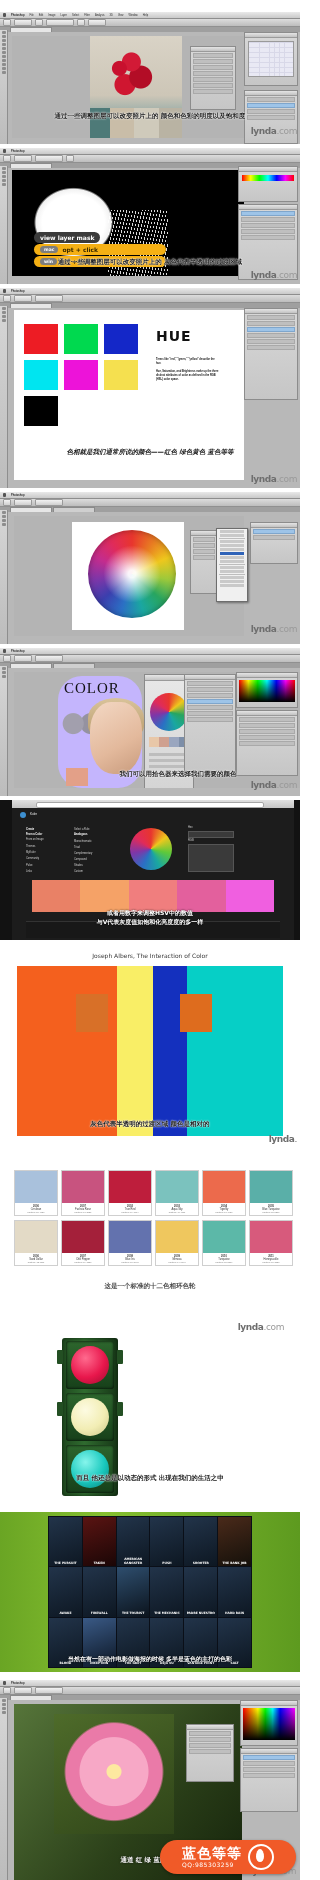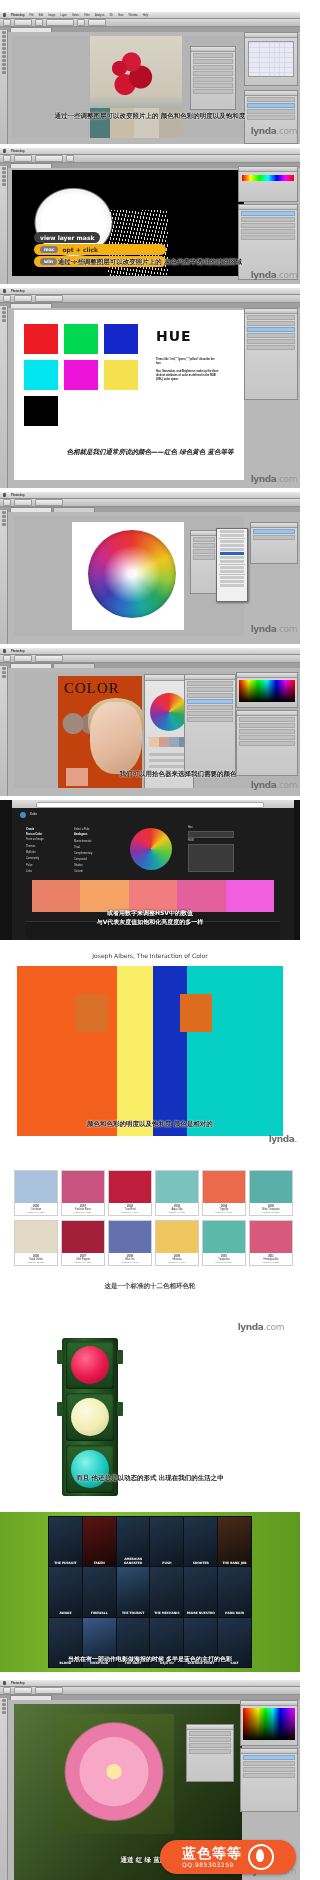--- a/index.html
+++ b/index.html
@@ -89,21 +89,21 @@
        conic-gradient(#e8352e,#e87a22,#eec71d,#9ec93a,#28a55f,#1aa7a1,#2b6fc4,#3b3fae,#7e36a8,#c32c8e,#e02b5a,#e8352e);
      box-shadow:inset 0 0 6px rgba(0,0,0,.35);}
   .menu{position:absolute;background:#f0f0f0;border:1px solid #6d6d6d;box-shadow:1px 1px 2px rgba(0,0,0,.4);}
   .menu em{display:block;height:3px;margin:1px 3px;background:#c9c9c9;font-style:normal;}
   .menu em.sel{background:#2f63b8;}
   .menu hr{border:none;border-top:1px solid #bdbdbd;margin:1px 2px;}
 
   
   #s5{top:648px;height:148px;}
   #s5 .ps-canvas{left:14px;top:24px;right:0;bottom:8px;}
-  .cover{position:absolute;left:44px;top:4px;width:84px;height:112px;background:#c2410c;}
+  .cover{position:absolute;left:44px;top:4px;width:84px;height:112px;background:#c4b5fd;border-radius:24px;}
   .coverTitle{position:absolute;left:6px;top:4px;font-size:15px;letter-spacing:1px;
      font-family:"Liberation Serif",serif;color:#111;}
   .face{position:absolute;left:32px;top:26px;width:52px;height:72px;
      background:linear-gradient(150deg,#f3d8c4,#e3b99c 60%,#c79a7c);border-radius:40% 40% 45% 45%;}
   .hairB{position:absolute;left:30px;top:22px;width:56px;height:40px;
      background:linear-gradient(#d9c39a,#b89c6e);border-radius:50% 50% 30% 30%;}
   .butterfly{position:absolute;left:2px;top:30px;width:44px;height:44px;
      background:radial-gradient(circle at 30% 40%,#9a9a9a 0 10px,transparent 11px),
                 radial-gradient(circle at 70% 40%,#8a8a8a 0 10px,transparent 11px);opacity:.8;}
   .cswatch{position:absolute;left:8px;top:92px;width:22px;height:18px;background:#e3a088;}
@@ -538,21 +538,21 @@
   <div class="shot" id="s7">
     <div class="albersTitle">Joseph Albers, The Interaction of Color</div>
     <div class="albers">
       <div style="flex:0 0 100px;background:#F4601E"></div>
       <div style="flex:0 0 36px;background:#F9EE66"></div>
       <div style="flex:0 0 34px;background:#1430BE"></div>
       <div style="flex:1;background:#06CFC6"></div>
     </div>
     <div class="patchA"></div>
     <div class="patchB"></div>
-    <div class="cn" style="top:172px;">颜色和色彩的明度以及饱和度 颜色是相对的</div>
+    <div class="cn" style="top:172px;">灰色代表半透明的过渡区域 颜色是相对的</div>
     <div class="lynda" style="bottom:4px;"><span>lynda</span><em style="color:#6e6e6e">.</em></div>
   </div>
 
   <div class="shot" id="s8">
     <div class="pgrid">
       <div class="pcard">
         <div class="sw" style="background:#A9C1DC"></div>
         <div class="yr">2006</div>
         <div class="nm">Cerulean</div>
         <div class="cd">Pantone 15-4020</div>

